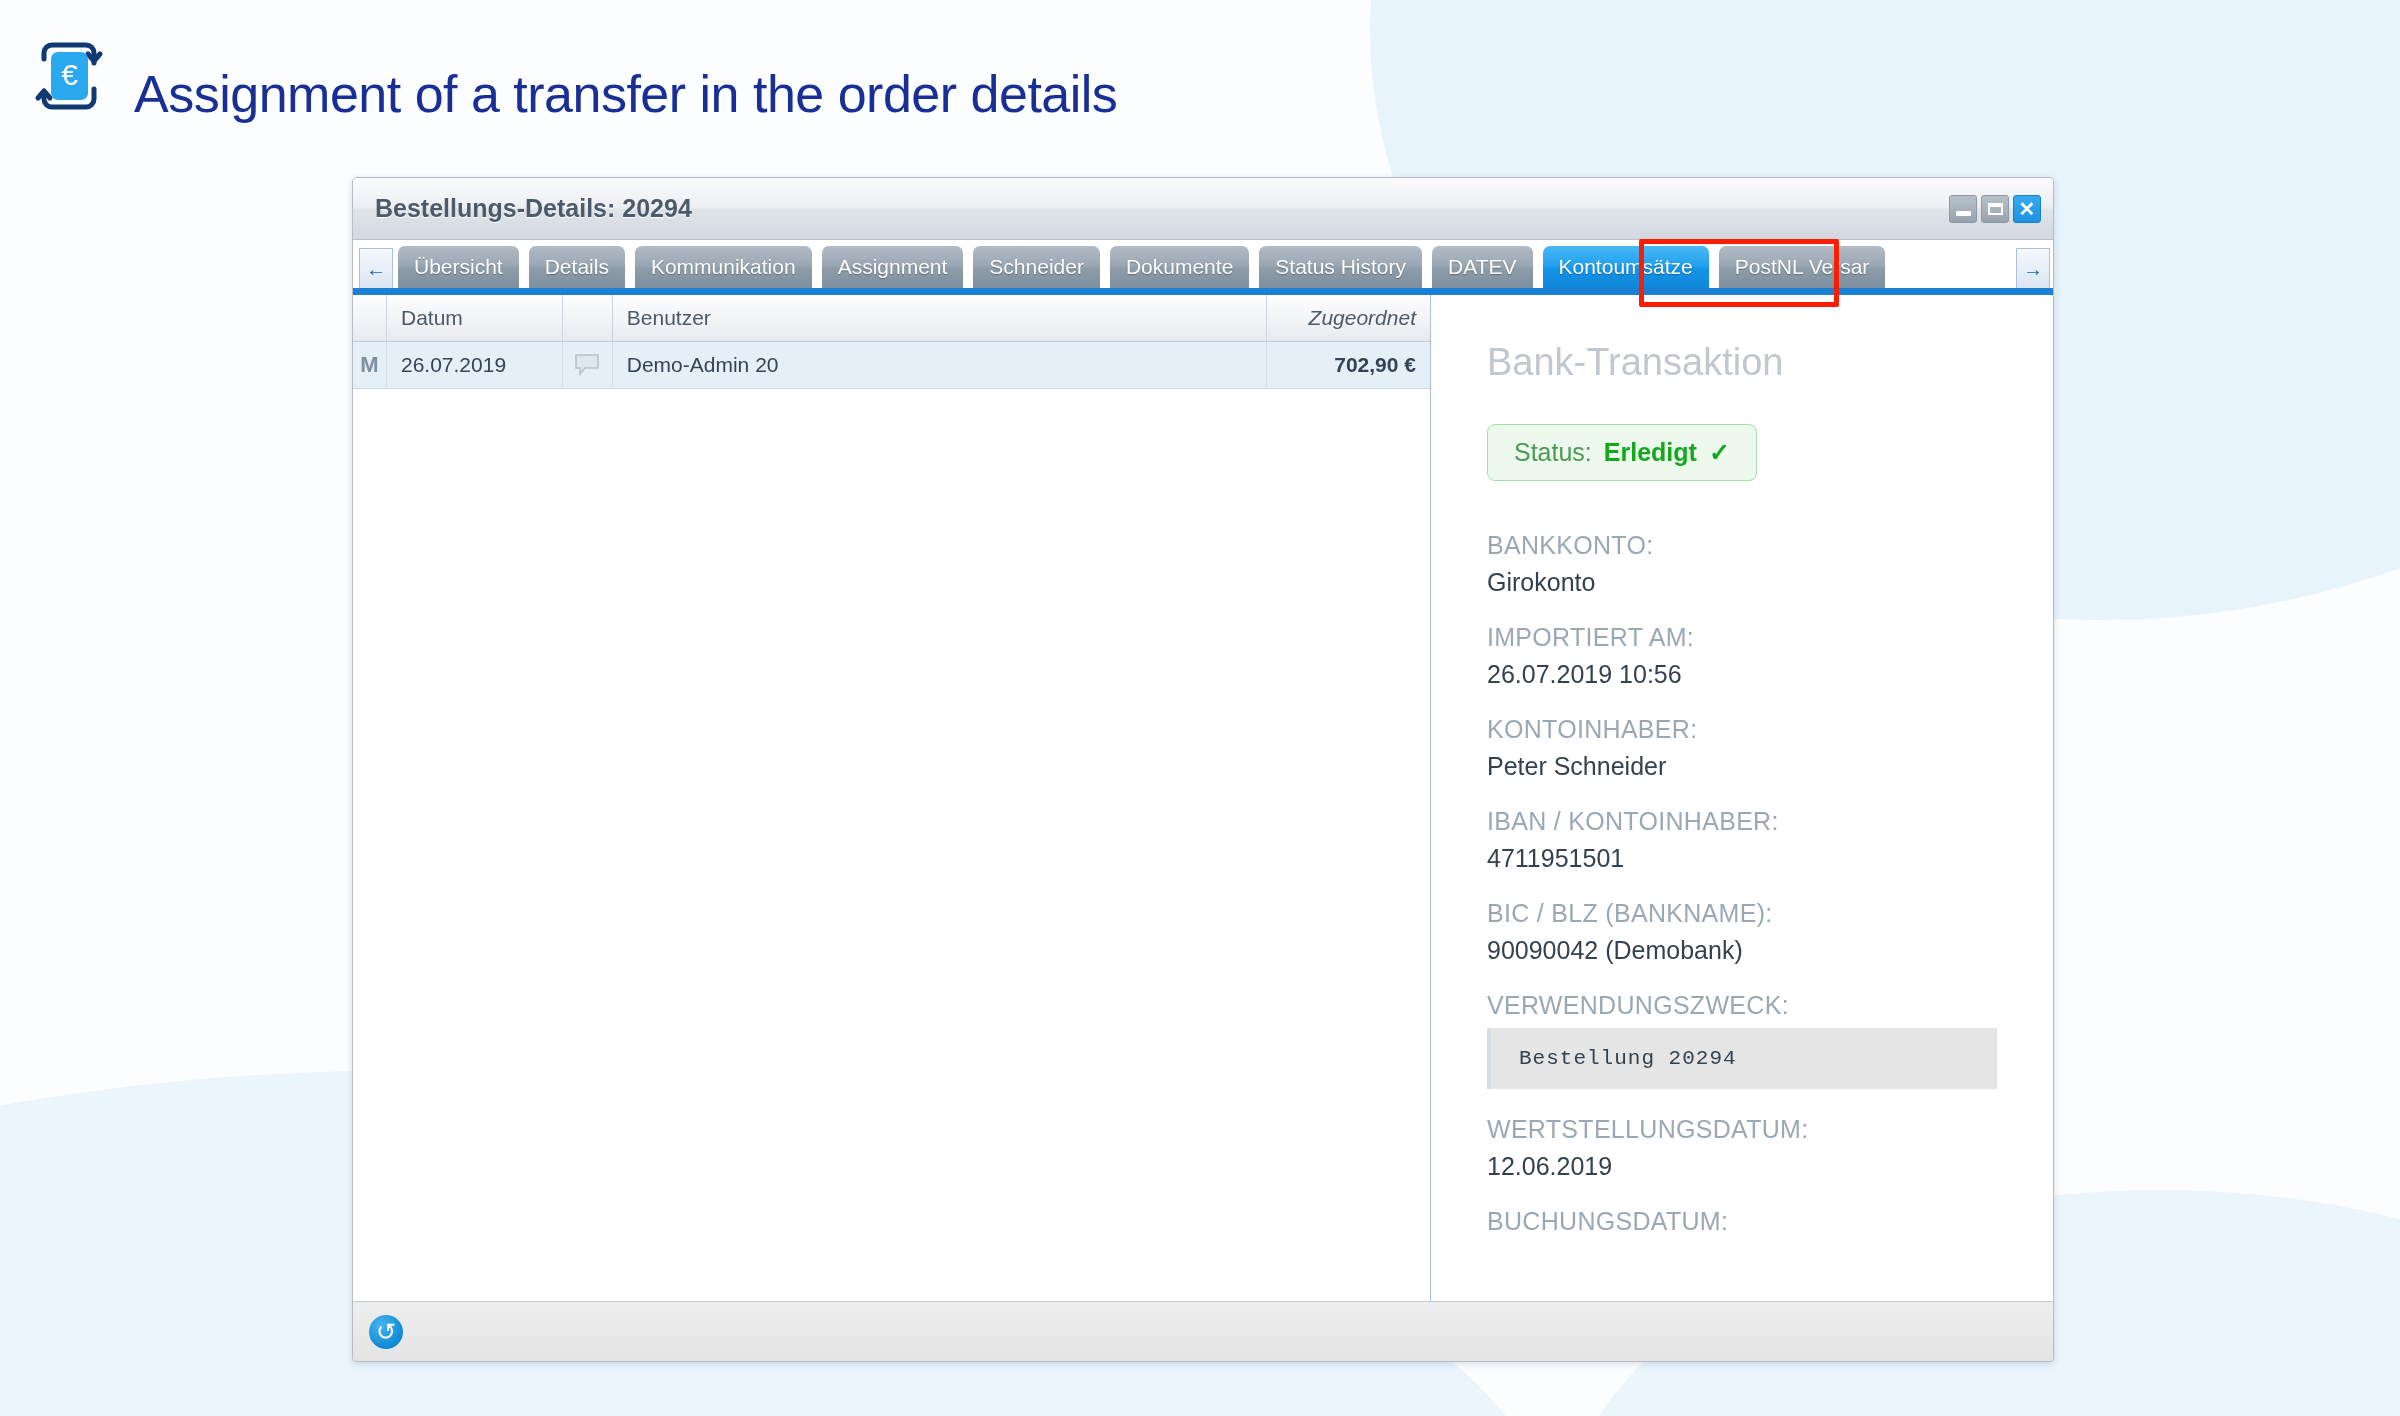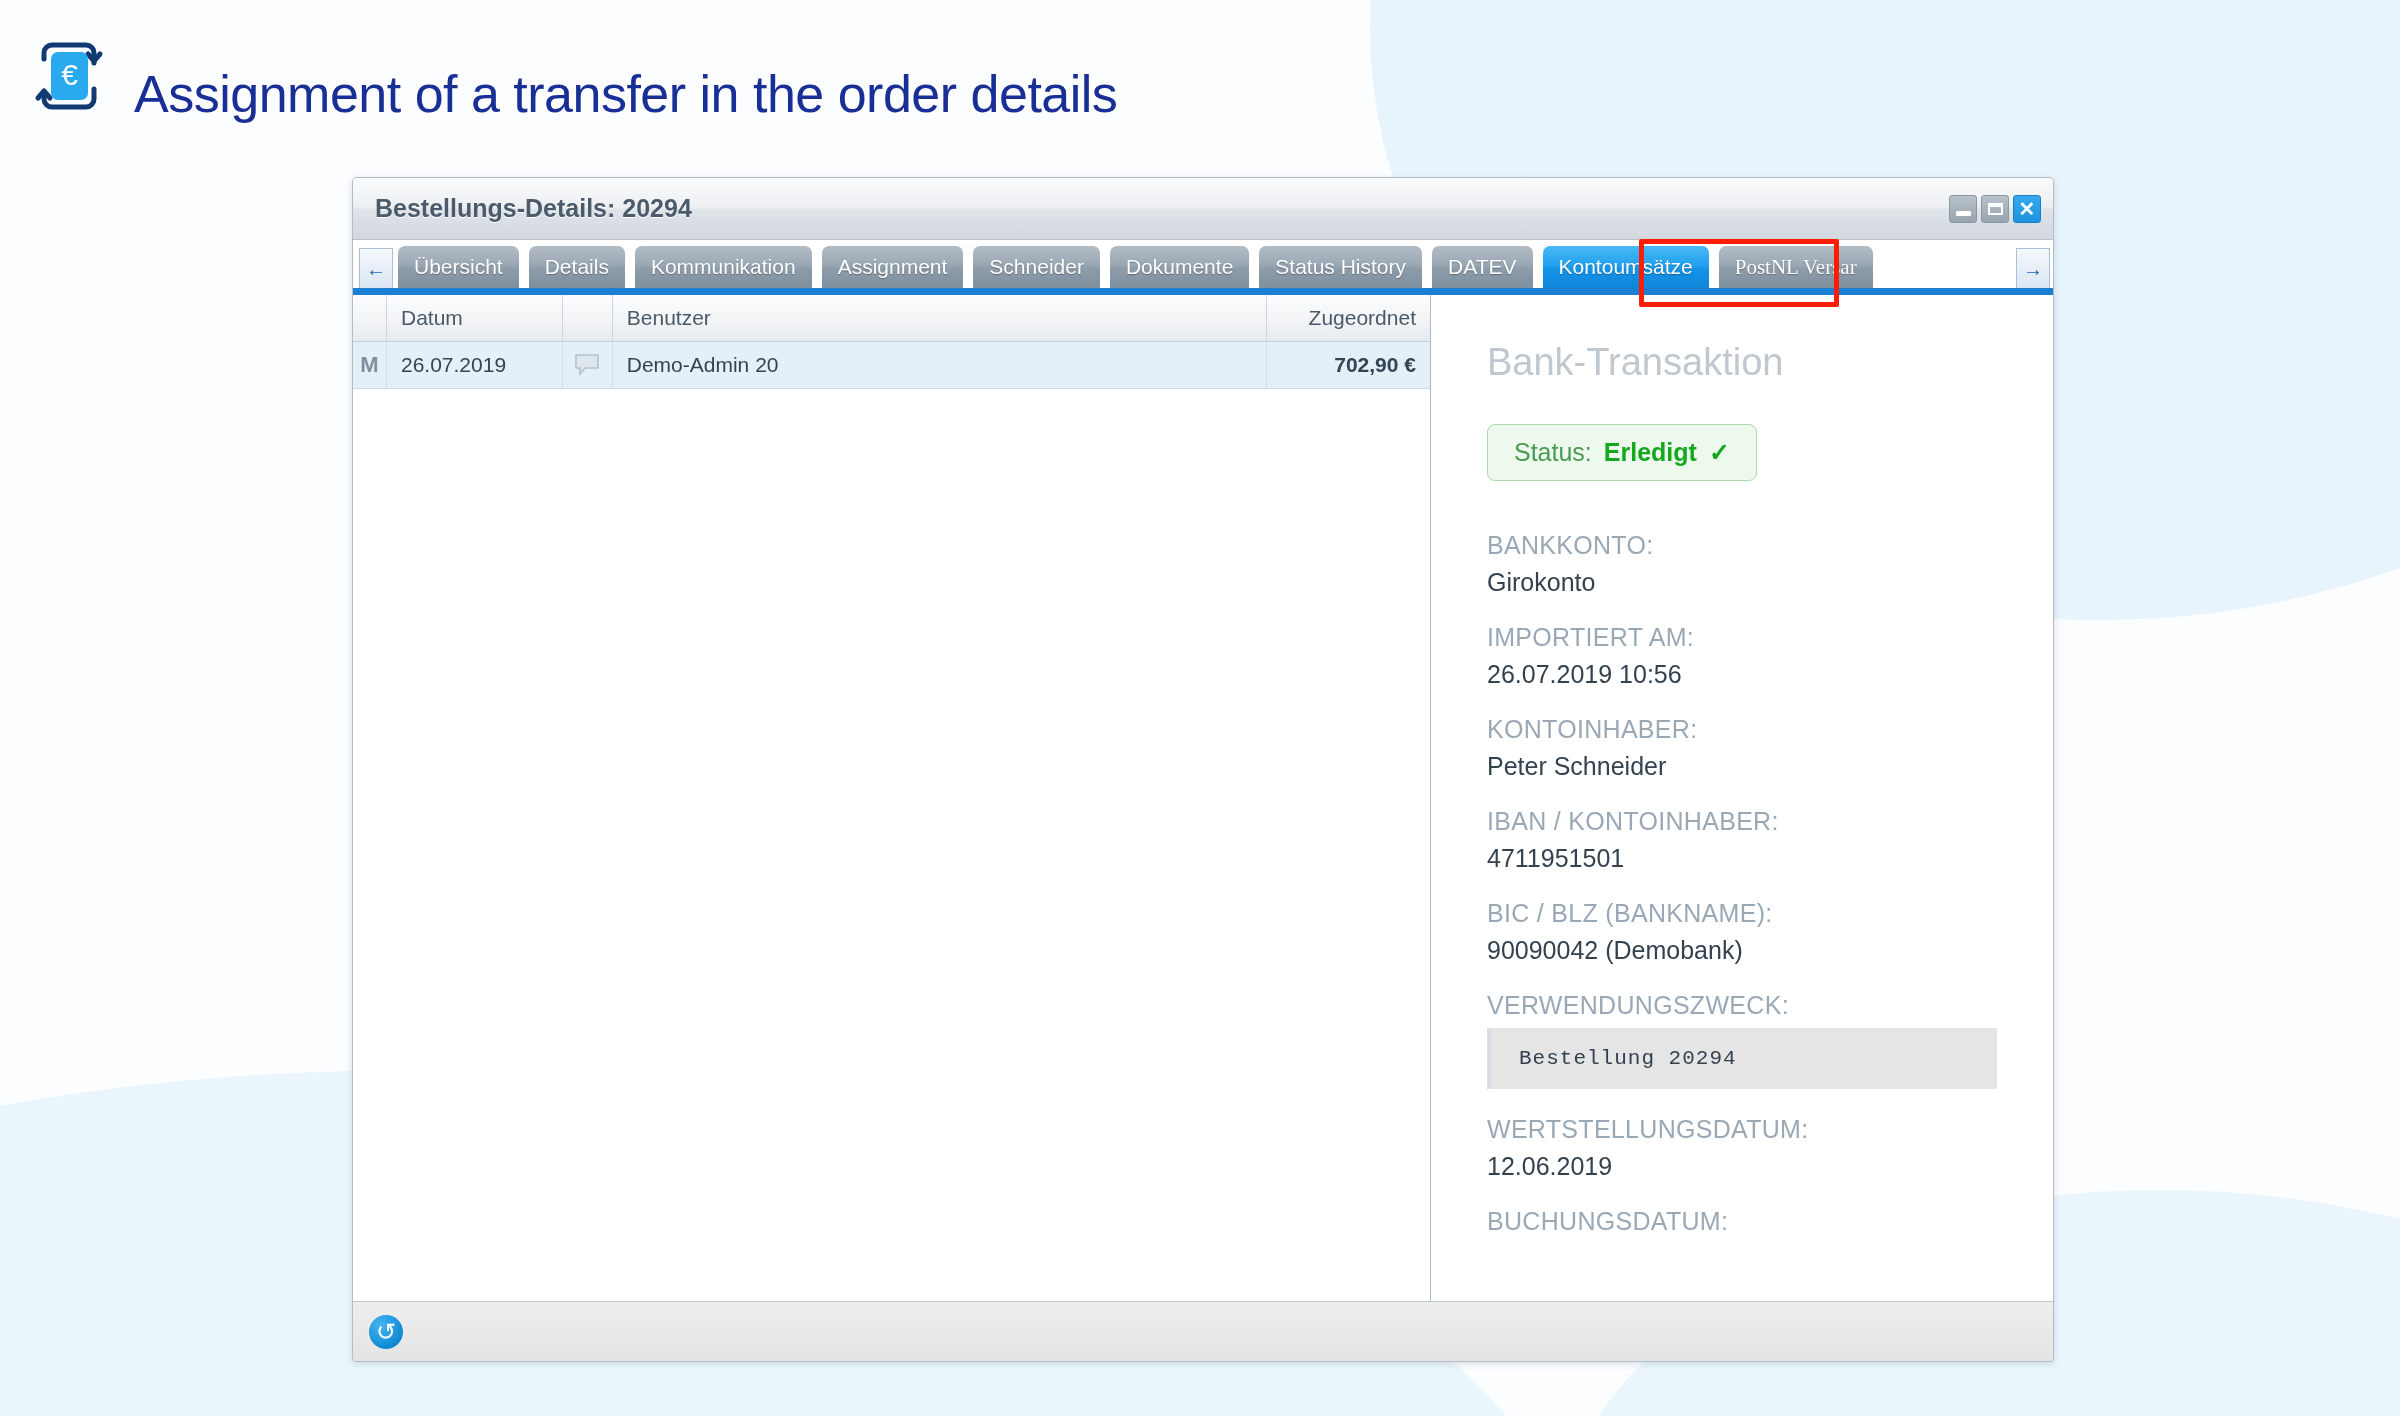--- a/index.html
+++ b/index.html
@@ -196,21 +196,20 @@
   }
   .tab.active {
     background: linear-gradient(to bottom, #4bb8f5 0%, #23a2ef 45%, #1493e6 55%, #0f86da 100%);
     text-shadow: 0 1px 1px rgba(0,0,0,0.32);
   }
   .tab.truncated {
     overflow: hidden;
     max-width: 172px;
     justify-content: flex-start;
     margin-right: 36px;
-    font-family: Liberation Serif, serif;
   }
   .tab-highlight {
     position: absolute;
     border: 5px solid #fc1d05;
     border-radius: 2px;
     pointer-events: none;
     left: 1286px;
     top: -1px;
     width: 200px;
     height: 68px;
@@ -248,21 +247,21 @@
     font-size: 21px;
     color: #4a5a69;
     padding: 0 14px;
     border-right: 1px solid #ccd5de;
     box-sizing: border-box;
   }
   .gh.c-flag  { width: 34px; padding: 0; border-right: 1px solid #ccd5de; }
   .gh.c-datum { width: 176px; }
   .gh.c-icon  { width: 50px; padding: 0; }
   .gh.c-user  { width: 655px; }
-  .gh.c-zug   { width: 163px; justify-content: flex-end; border-right: none; }
+  .gh.c-zug   { width: 163px; justify-content: flex-end; border-right: none; font-style: italic; }
 
   .grid-row {
     display: flex;
     height: 47px;
     background: #e5eff7;
     border-bottom: 1px solid #cdd9e4;
     box-sizing: border-box;
   }
   .gc {
     display: flex;

